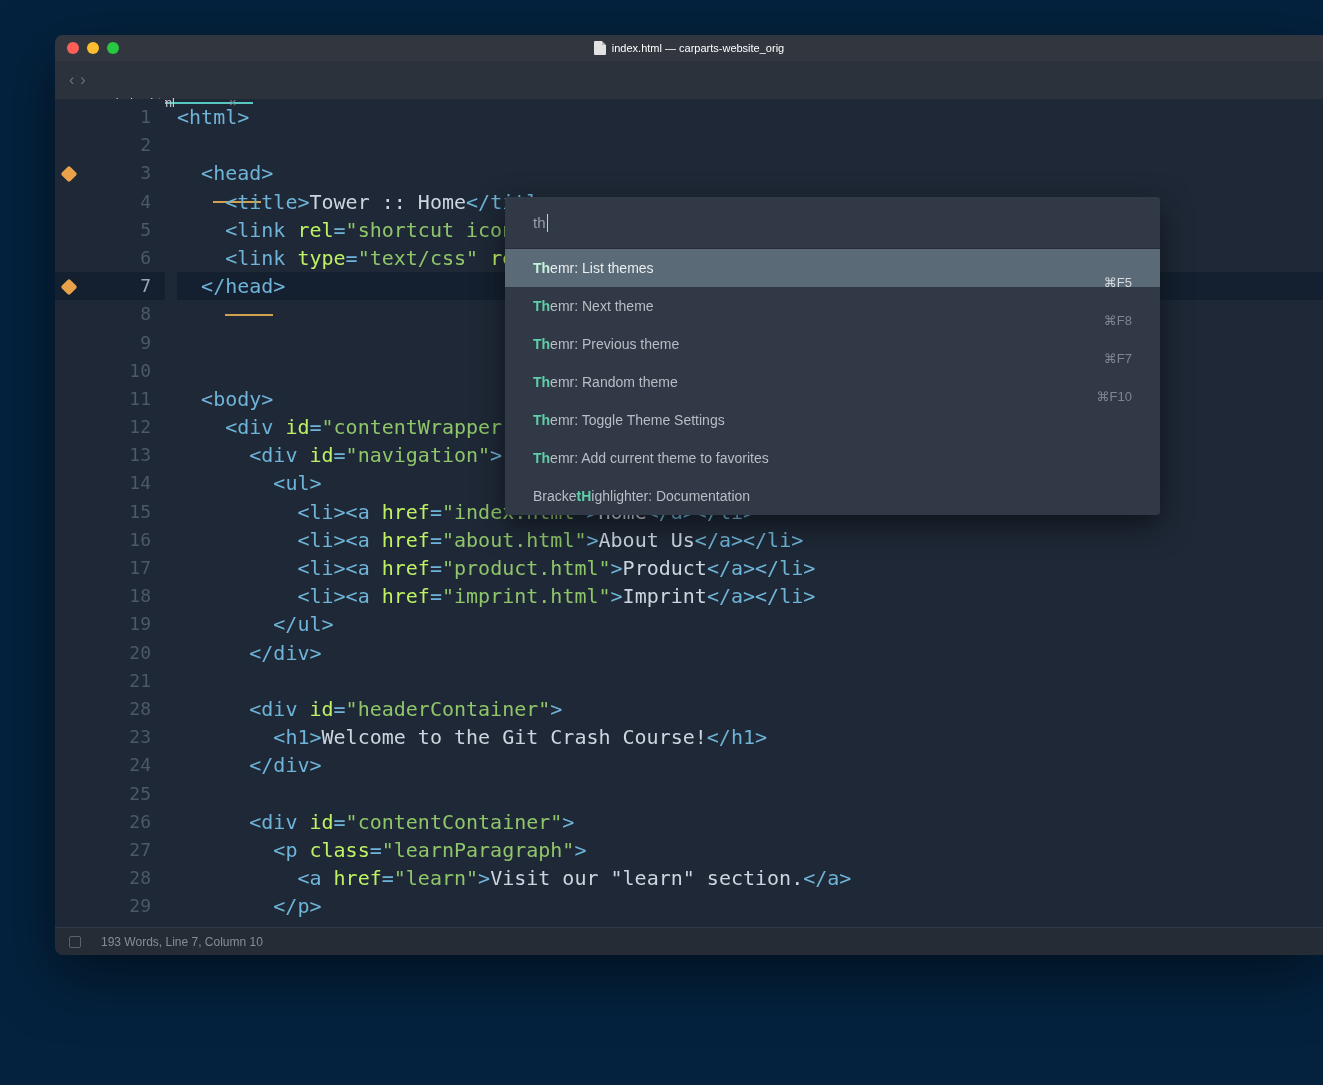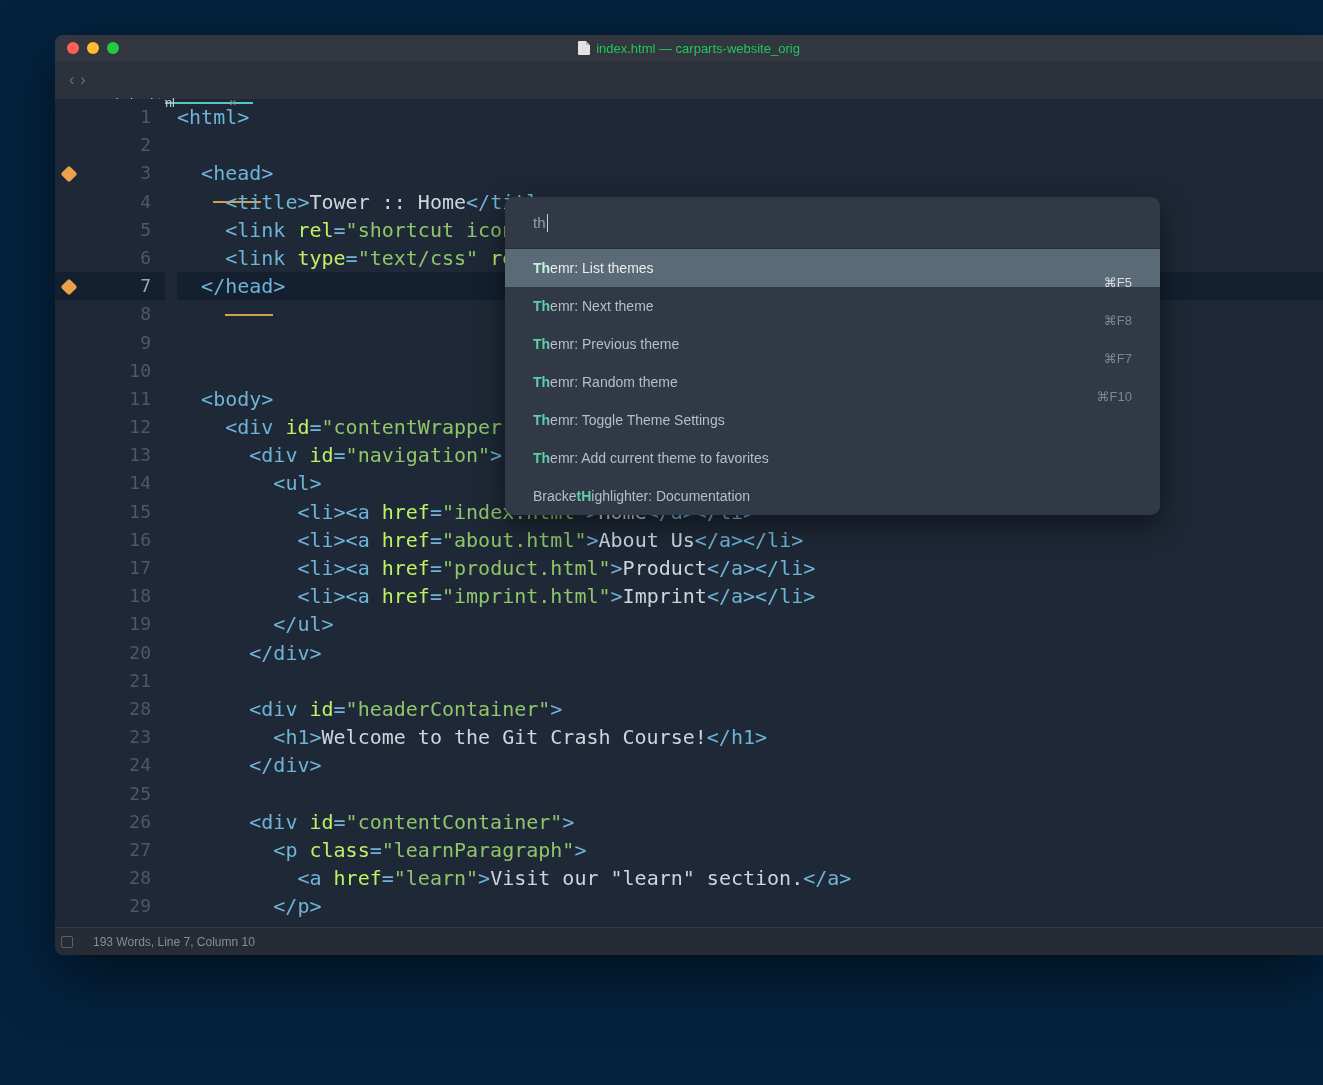--- a/index.html
+++ b/index.html
@@ -30,21 +30,21 @@
     display: flex;
     align-items: center;
     padding: 0 12px;
     position: relative;
   }
   .traffic { display:flex; gap:8px; }
   .tl { width:12px; height:12px; border-radius:50%; }
   .tl.r{background:#ff5f57;} .tl.y{background:#febc2e;} .tl.g{background:#28c840;}
   .title-center {
     position:absolute; left:0; right:0; text-align:center;
-    color:#22c55e; font-size:13px; display:flex; align-items:center; justify-content:center; gap:6px;
+    color:#ffffff; font-size:11px; display:flex; align-items:center; justify-content:center; gap:6px;
   }
   .file-ico { width:12px; height:14px; background:#e2e2e2; display:inline-block; border-radius:1px; position:relative; }
   .file-ico::after{content:"";position:absolute;right:0;top:0;border-left:4px solid #b9b9b9;border-top:4px solid #32373f;}
   .tabbar {
     height: 38px;
     background: #2b323c;
     display:flex; align-items:stretch;
   }
   .navbtns { display:flex; align-items:center; gap:6px; padding:0 14px; }
   .navbtn { color:#6a7280; font-size:16px; cursor:default; }
@@ -78,27 +78,27 @@
     font-size:20px; color:#cdd6df; white-space:pre;
   }
   .cline { height:28.2px; line-height:28.2px; }
   .cline.active { background:#14202f; }
   .pun{color:#6fb4d8;} .tag{color:#6fb4d8;} .attr{color:#bef264;}
   .str{color:#8fc66a;} .txt{color:#cdd6df;}
   .uline{ border-bottom:2px solid #d0a24f; padding-bottom:16px;}
   .statusbar{
     height:28px; background:#262c35; border-top:1px solid #31384a;
     display:flex; align-items:center; color:#868d96; font-size:12px;
-    padding:0 6px; gap:20px;
+    padding:0 14px; gap:20px;
   }
   .sb-ico{ width:12px;height:12px;border:1px solid #5a616b;border-radius:2px;}
   
   .palette{
     position:absolute; left:450px; top:98px; width:655px;
-    background:#303945; border-radius:9px; overflow:hidden;
+    background:#303945; border-radius:3px; overflow:hidden;
     box-shadow:0 10px 30px rgba(0,0,0,.5);
     font-family:-apple-system,"Helvetica Neue",Arial,sans-serif;
   }
   .pal-input{
     height:52px; padding:0 28px; display:flex; align-items:center;
     border-bottom:1px solid #262d37;
   }
   .pal-input span{ color:#969ea7; font-size:15px; }
   .pal-caret{ display:inline-block; width:1px; height:18px; background:#c8ccd2; margin-left:1px; vertical-align:middle;}
   .pal-item{

